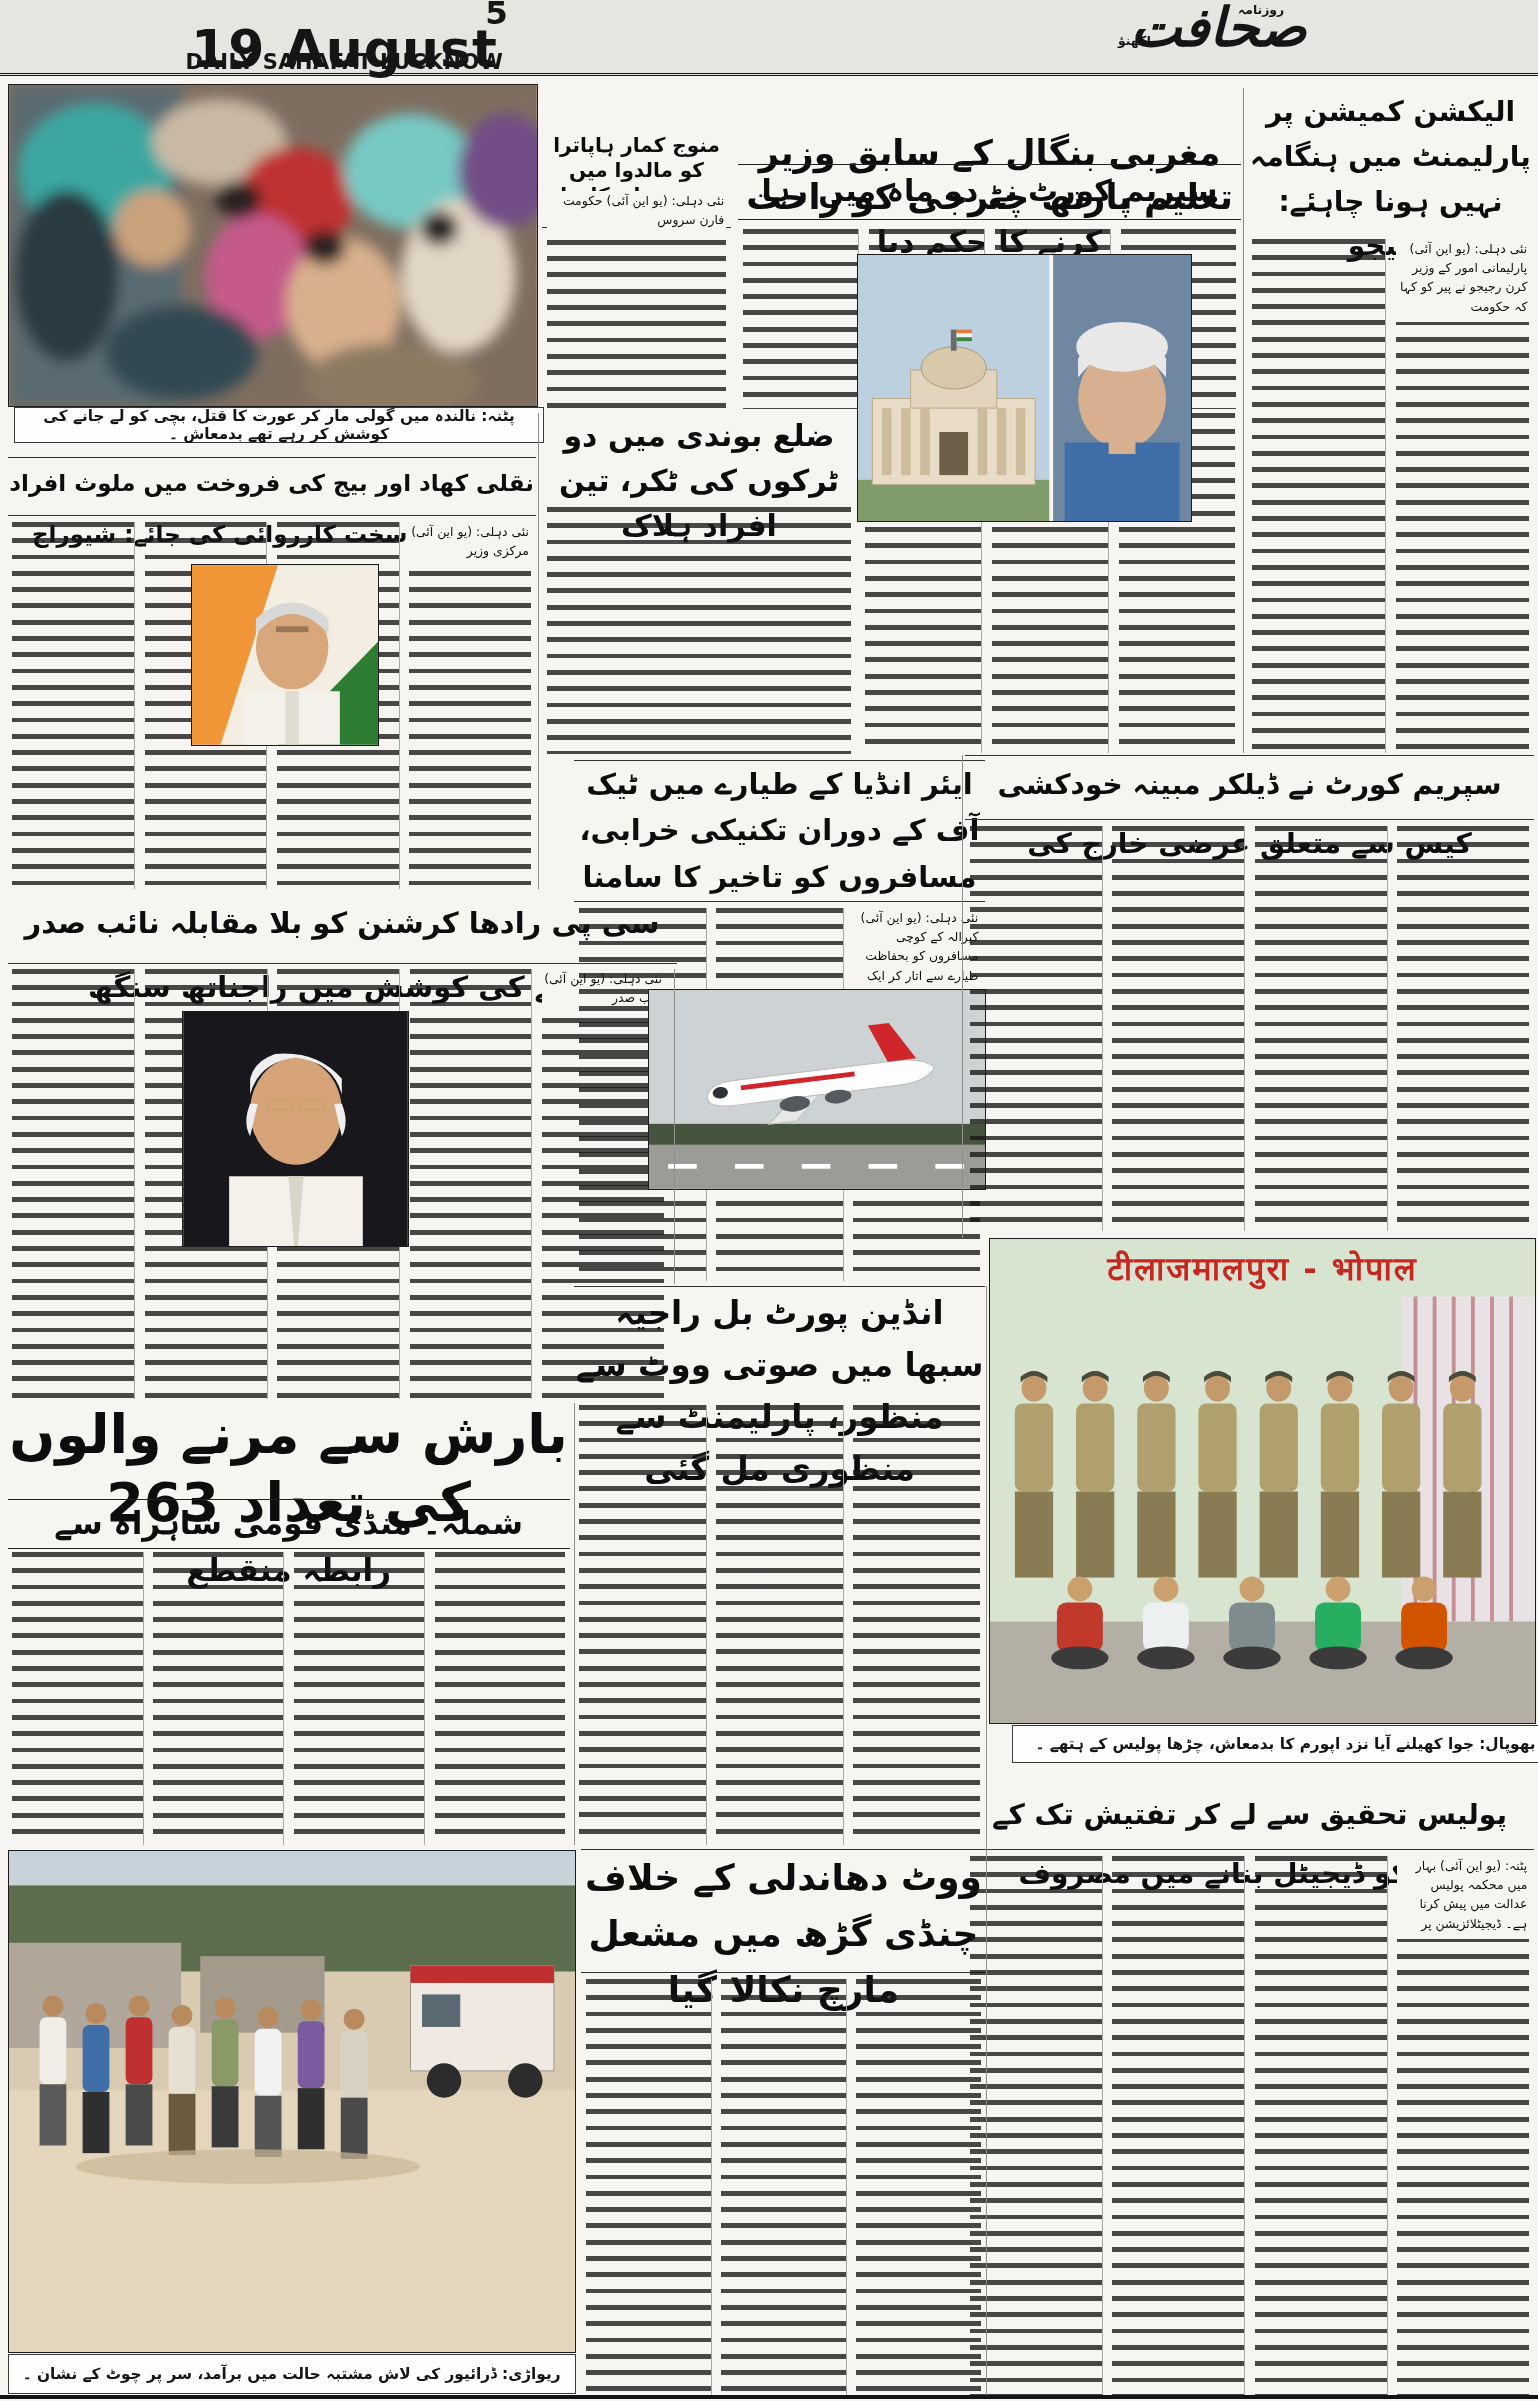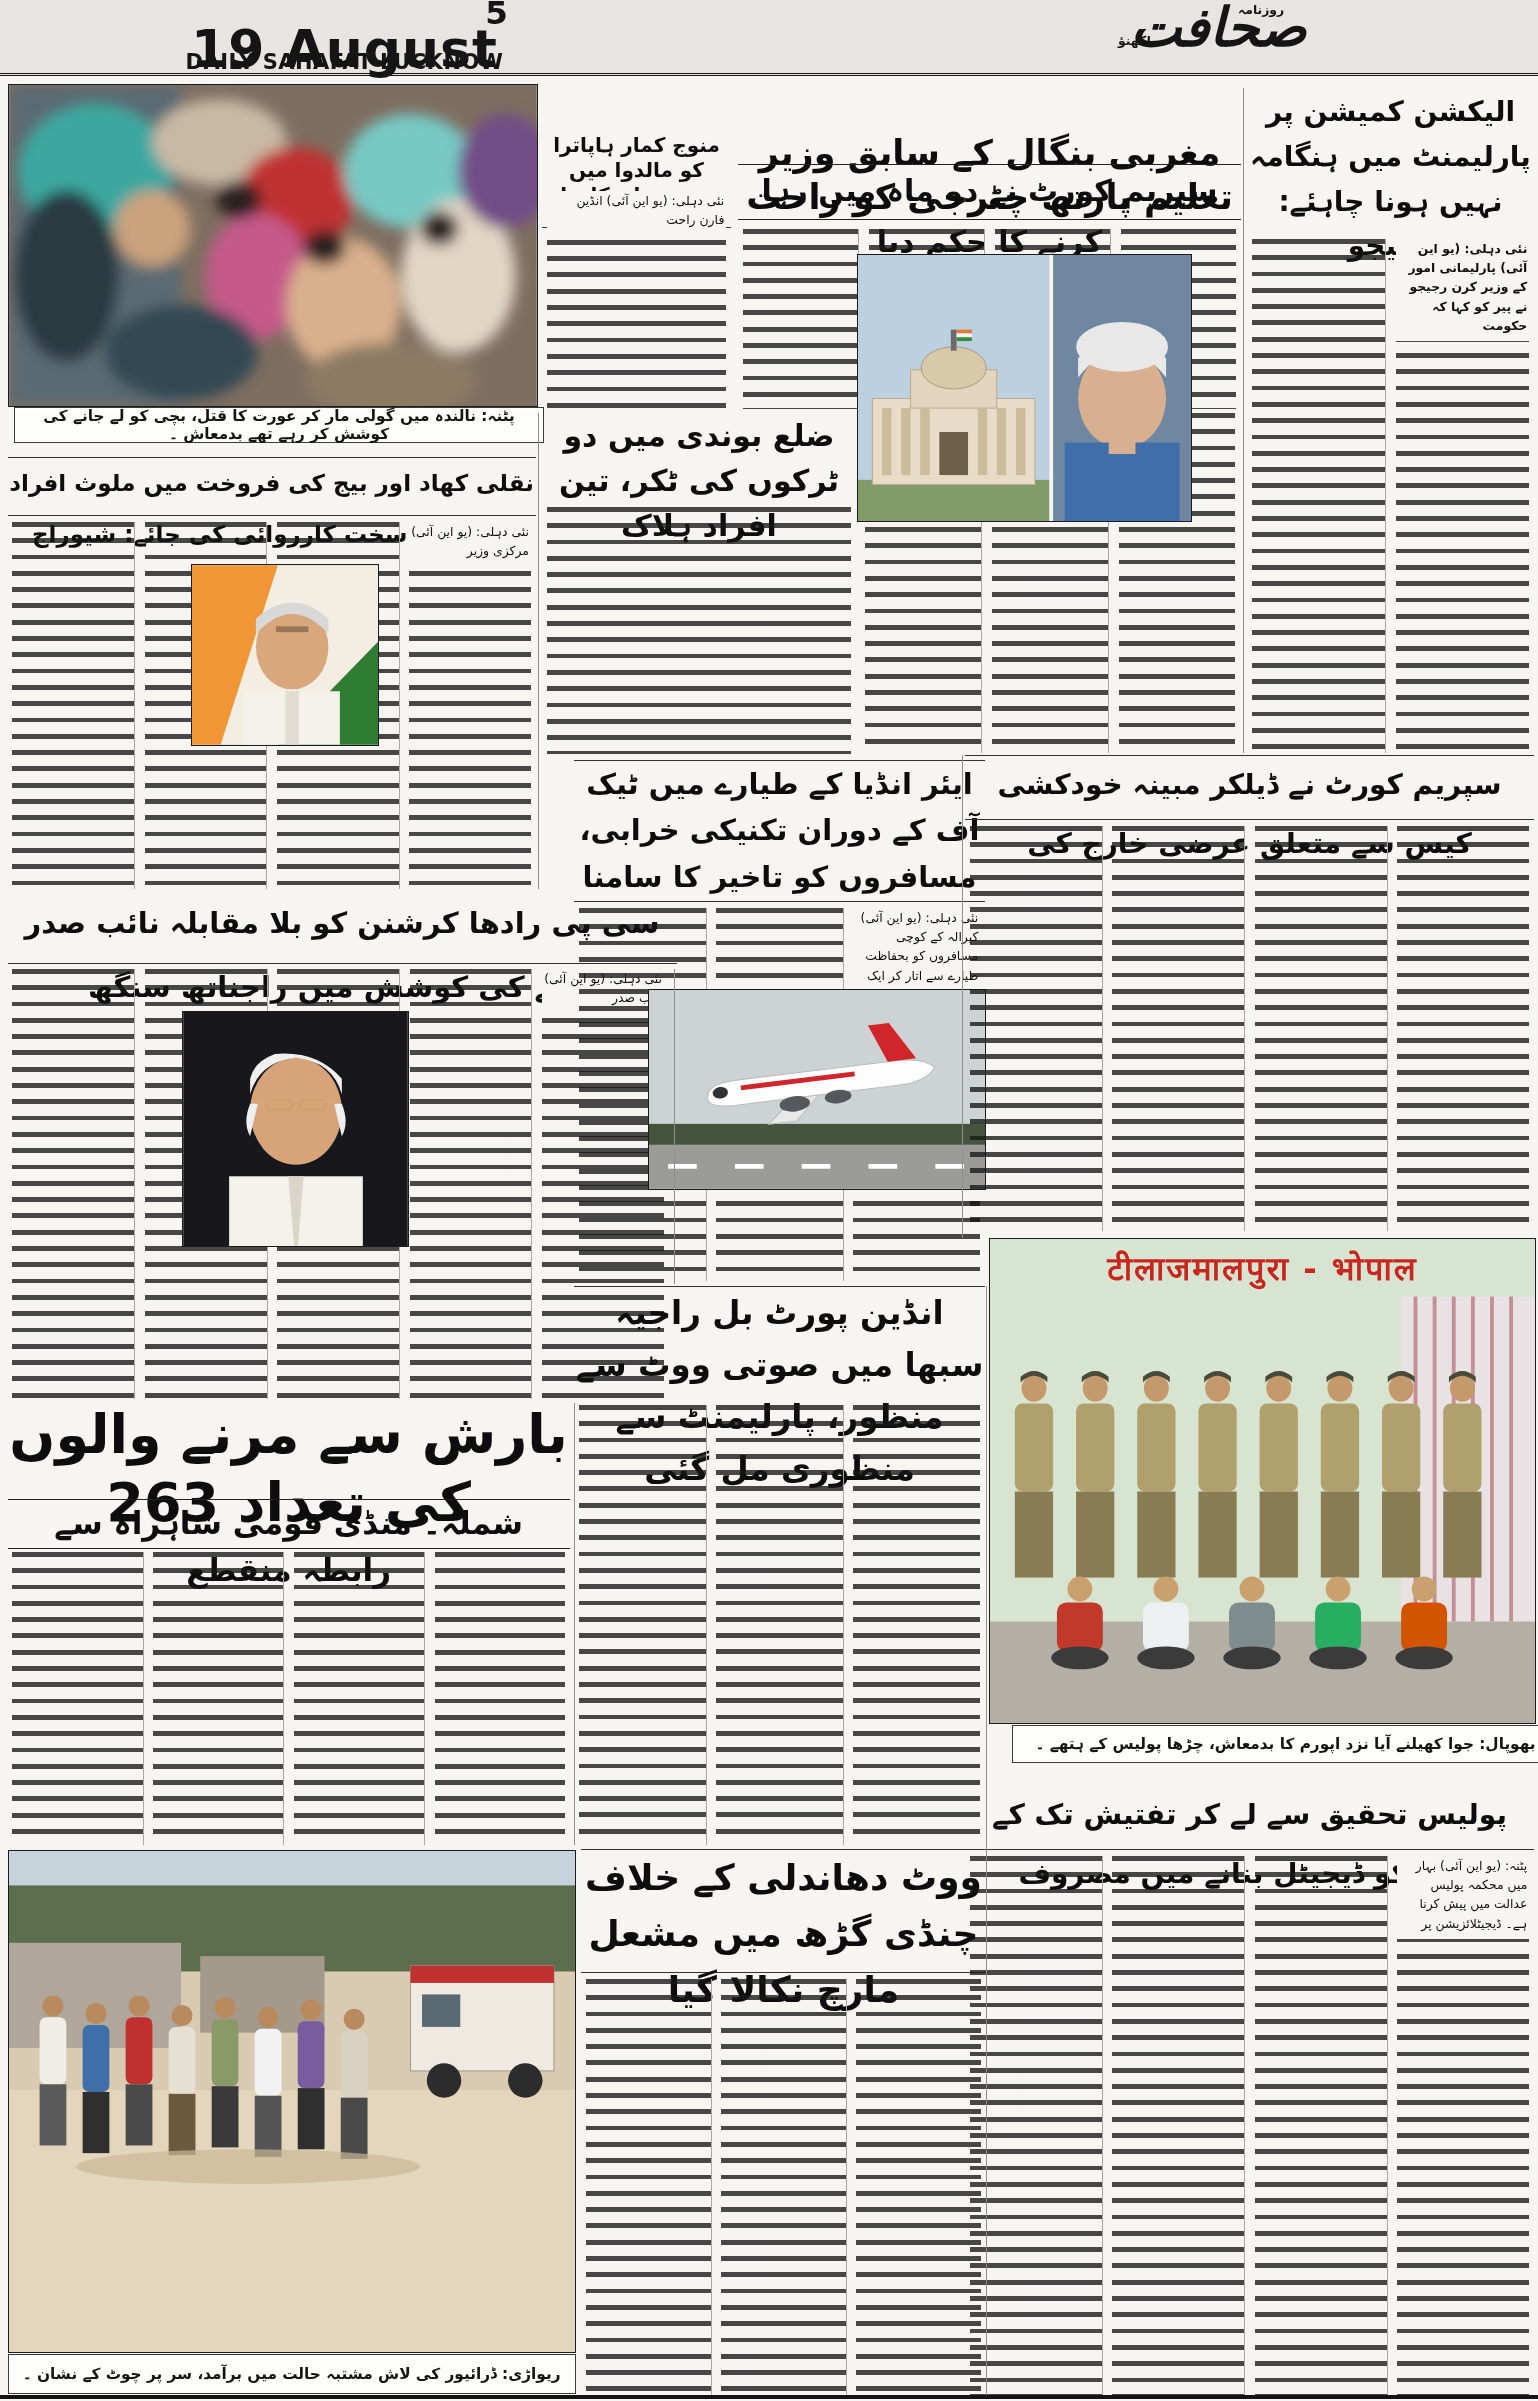--- a/index.html
+++ b/index.html
@@ -78,21 +78,21 @@
         <ellipse cx="450" cy="150" rx="20" ry="18" fill="#2a2424"></ellipse>
       </g>
     </svg>
   </div>
   <div class="abs caption" style="left:14px;top:407px;width:528px;height:34px;">پٹنہ: نالندہ میں گولی مار کر عورت کا قتل، بچی کو لے جانے کی کوشش کر رہے تھے بدمعاش ۔</div>
 
   <div class="abs hl rule-b" style="left:542px;top:91px;width:189px;height:94px;font-size:20px;margin-top:42px;">منوج کمار ہاپاترا کو مالدوا میں ہندوستان کا نیا سفیر مقرر کیا گیا</div>
   <div class="abs" style="left:542px;top:191px;width:189px;height:218px;">
     <div class="cols">
         <div class="col">
-      <div class="lead">نئی دہلی: (یو این آئی) انڈین فارن راحت</div>
+      <div class="lead">نئی دہلی: (یو این آئی) حکومت فارن سروس</div>
     </div>
       </div>
   </div>
 
   <div class="abs hl" style="left:738px;top:92px;width:503px;height:69px;font-size:35px;margin-top:40px;">مغربی بنگال کے سابق وزیر تعلیم پارتھ چٹرجی کو راحت</div>
   <div class="abs hl rule-tb" style="left:738px;top:164px;width:503px;height:54px;font-size:30px;line-height:1.7;">سپریم کورٹ نے دو ماہ میں رہا کرنے کا حکم دیا</div>
   <div class="abs" style="left:738px;top:229px;width:503px;height:180px;">
     <div class="cols">
       <div class="col"></div>
       <div class="col"></div>
@@ -132,21 +132,21 @@
       <rect x="204" y="0" width="144" height="278" fill="#6f87a0"></rect>
       <ellipse cx="276" cy="150" rx="46" ry="52" fill="#d8b090"></ellipse>
       <path d="M230 128 Q276 70 322 128 L322 108 Q276 58 230 108 Z" fill="#e8e8e8"></path>
       <ellipse cx="276" cy="96" rx="48" ry="26" fill="#e8e8e8"></ellipse>
       <rect x="216" y="196" width="120" height="82" fill="#3f6ea8"></rect>
       <rect x="262" y="192" width="28" height="16" fill="#d8b090"></rect>
     </svg>
   </div>
 
   <div class="abs hl" style="left:1247px;top:90px;width:287px;height:141px;font-size:28px;line-height:1.6;">الیکشن کمیشن پر پارلیمنٹ میں ہنگامہ نہیں ہونا چاہئے: رجیجو</div>
-  <div class="abs" style="left:1247px;top:239px;width:287px;height:514px;font-weight:bold;">
+  <div class="abs" style="left:1247px;top:239px;width:287px;height:514px;">
     <div class="cols">
       <div class="col">
         <div class="lead">نئی دہلی: (یو این آئی) پارلیمانی امور کے وزیر کرن رجیجو نے پیر کو کہا کہ حکومت</div>
       </div>
       <div class="col"></div>
     </div>
   </div>
 
   <div class="abs hl" style="left:542px;top:413px;width:314px;height:90px;font-size:30px;line-height:1.5;">ضلع بوندی میں دو ٹرکوں کی ٹکر، تین افراد ہلاک</div>
   <div class="abs" style="left:542px;top:507px;width:314px;height:247px;">

